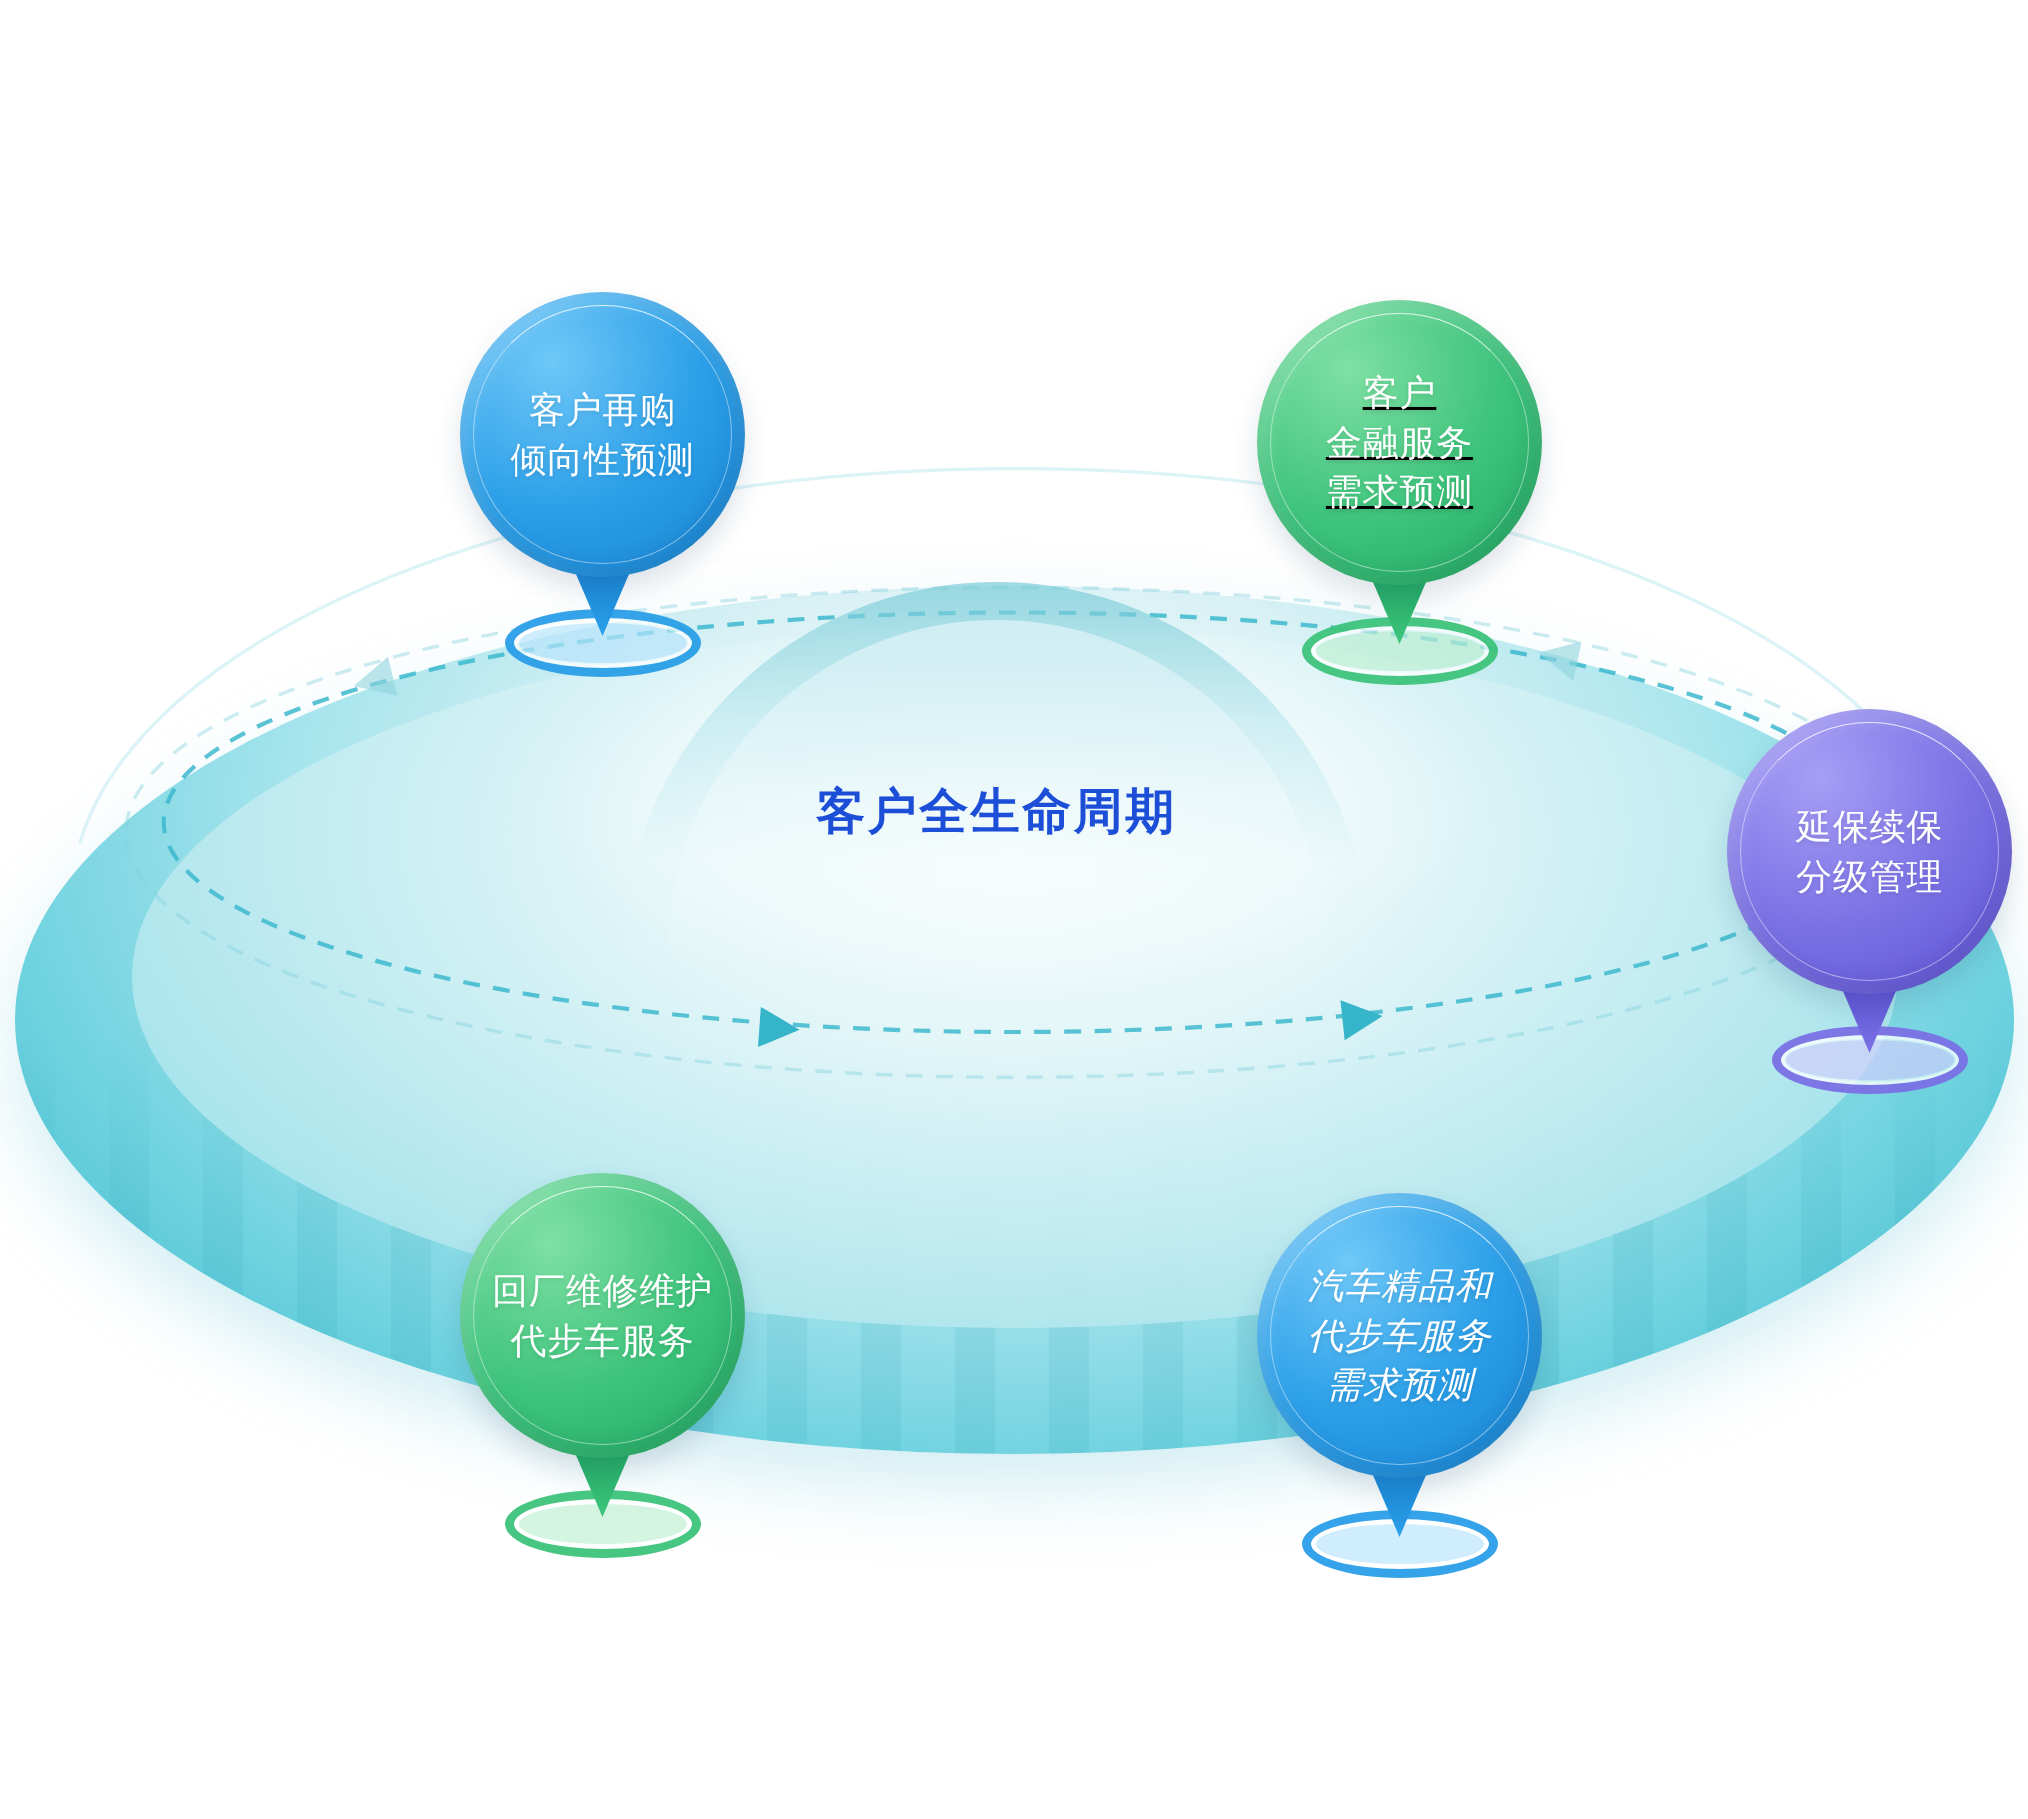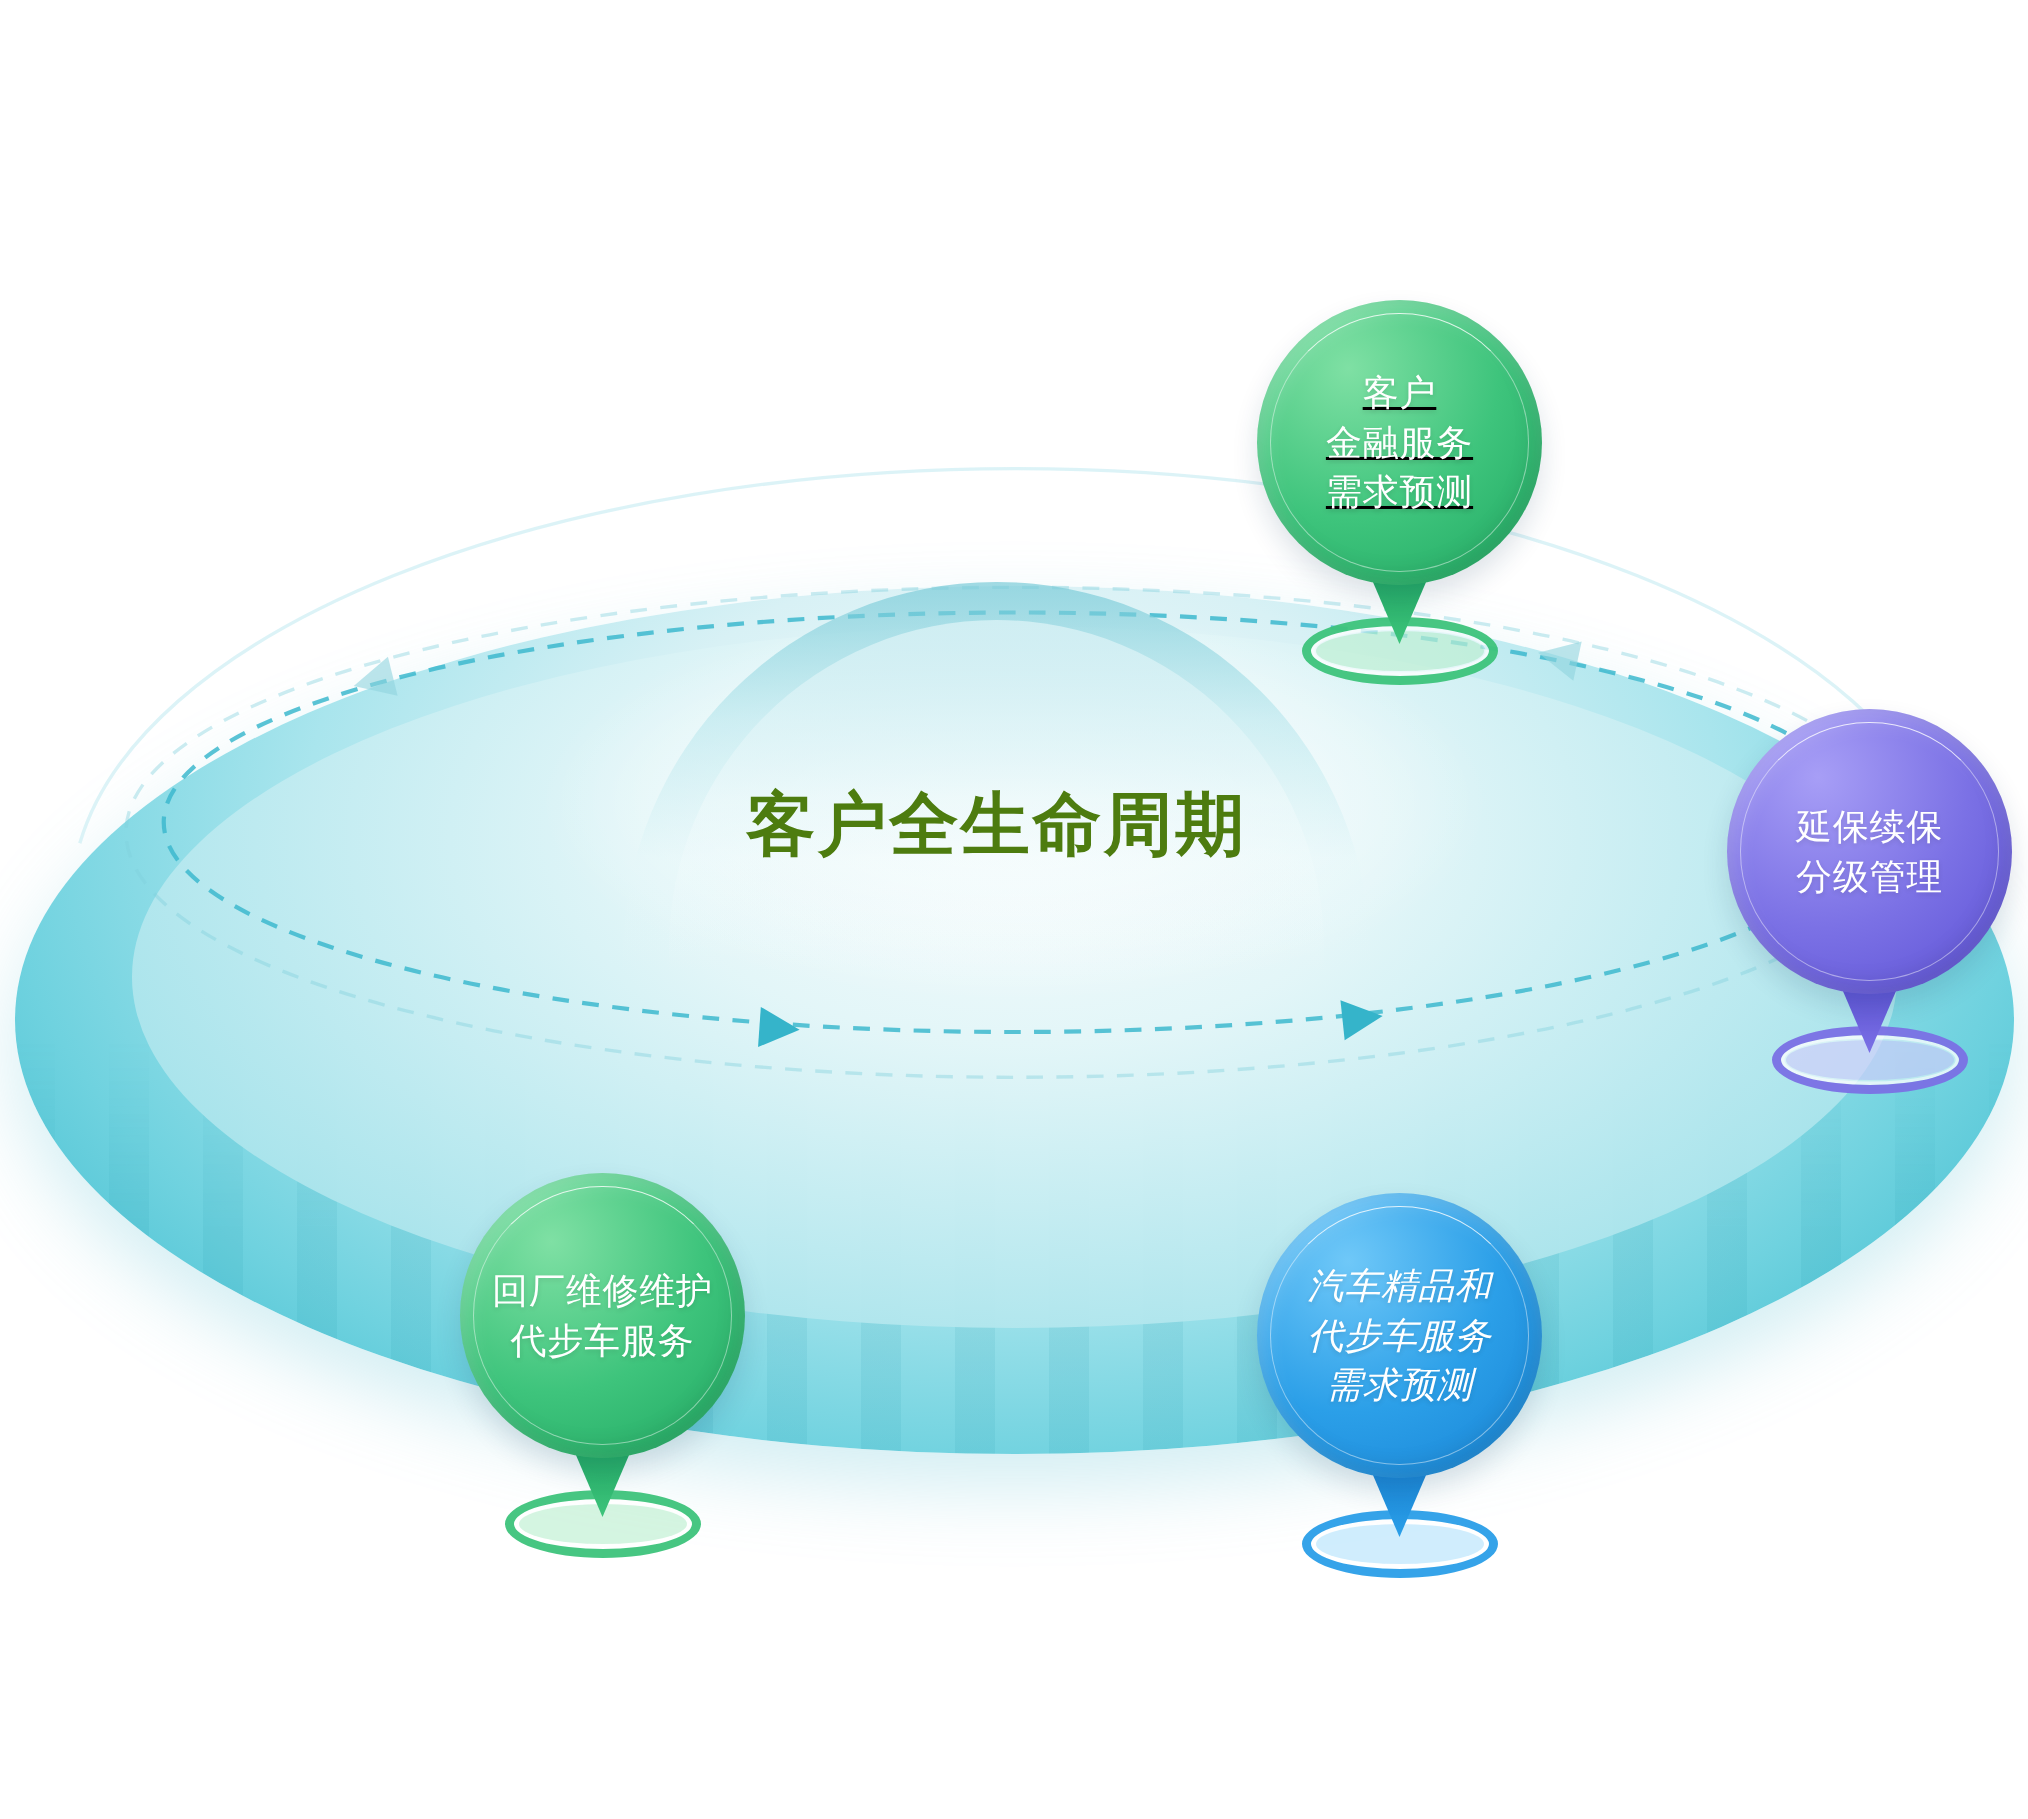--- a/index.html
+++ b/index.html
@@ -44,21 +44,21 @@
       rgba(228,247,249,0.25) 70%, rgba(255,255,255,0) 100%);
   }
   .dome-inner{
     position:absolute;left:46px;right:46px;top:38px;bottom:0;
     border-radius:352px 352px 0 0;
     background:linear-gradient(180deg,
       rgba(215,241,245,0.85) 0%, rgba(242,251,252,0.5) 50%, rgba(255,255,255,0) 100%);
   }
   .title{
     position:absolute;left:623px;top:779px;width:747px;z-index:6;
-    text-align:center;font-size:69px;font-weight:700;color:#4d7c0f;letter-spacing:2.5px;
+    text-align:center;font-size:49px;font-weight:700;color:#1d4ed8;letter-spacing:2.5px;
   }
 
   
   .orbit{position:absolute;left:0;top:0;z-index:4;}
 
   
   .pin{position:absolute;width:285px;z-index:10;}
   .pin-blue   {--c-light:#6fc8f8;--c-main:#2b9fe8;--c-dark:#1782d4;}
   .pin-green  {--c-light:#7fe0a4;--c-main:#3ec47c;--c-dark:#1ea660;}
   .pin-orange {--c-light:#ffcf7a;--c-main:#f7a82e;--c-dark:#ee8f12;}
@@ -128,20 +128,28 @@
     <polygon points="0,-24 48,0 0,24" fill="#35b4ca" transform="translate(1600,1216) rotate(-6)"></polygon>
     <polygon points="0,-24 48,0 0,24" fill="#8fd3de" opacity="0.6" transform="translate(468,806) rotate(166)"></polygon>
     <polygon points="0,-24 48,0 0,24" fill="#8fd3de" opacity="0.6" transform="translate(1880,788) rotate(192)"></polygon>
   </svg>
 
   <div class="dome">
     <div class="dome-inner"></div>
   </div>
   <div class="title">客户全生命周期</div>
 
+  <div class="pin pin-blue pin-repurchase">
+    <div class="base"></div>
+    <div class="tip"></div>
+    <div class="ball">
+      <div class="ball-label">客户再购
+倾向性预测</div>
+    </div>
+  </div>
 
   <div class="pin pin-green pin-finance">
     <div class="base"></div>
     <div class="tip"></div>
     <div class="ball">
       <div class="ball-label">客户
 金融服务
 需求预测</div>
     </div>
   </div>

